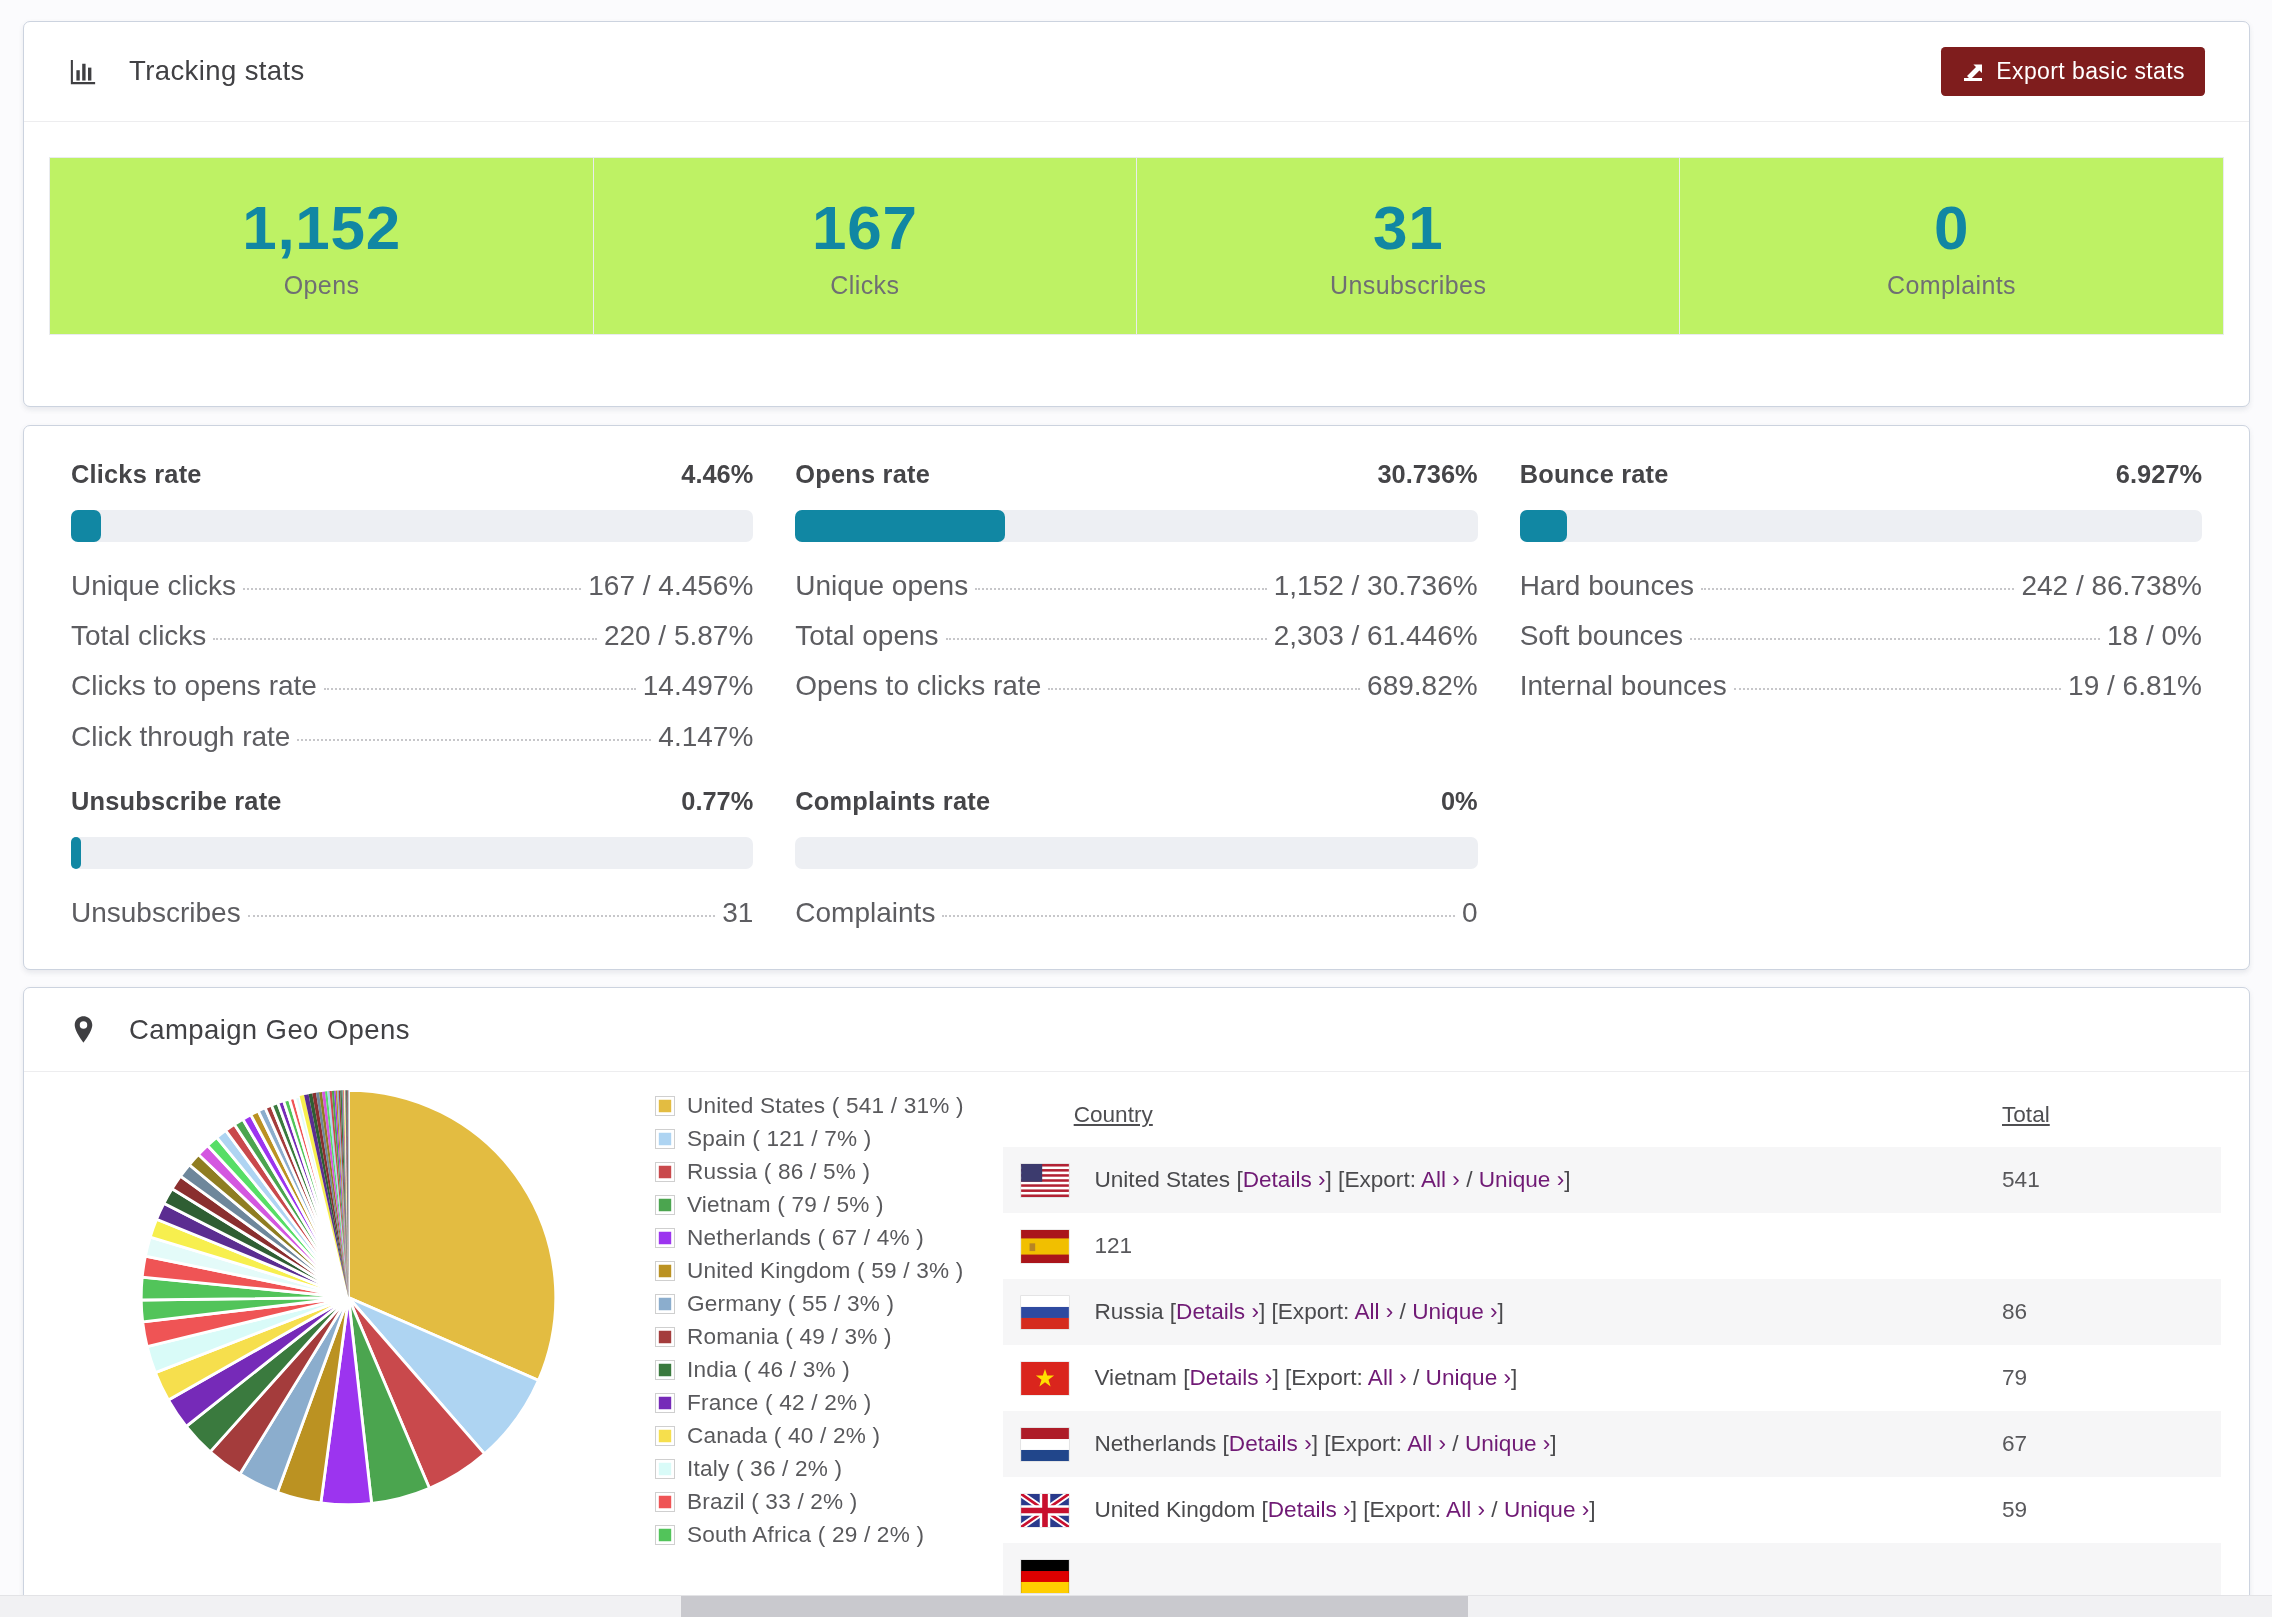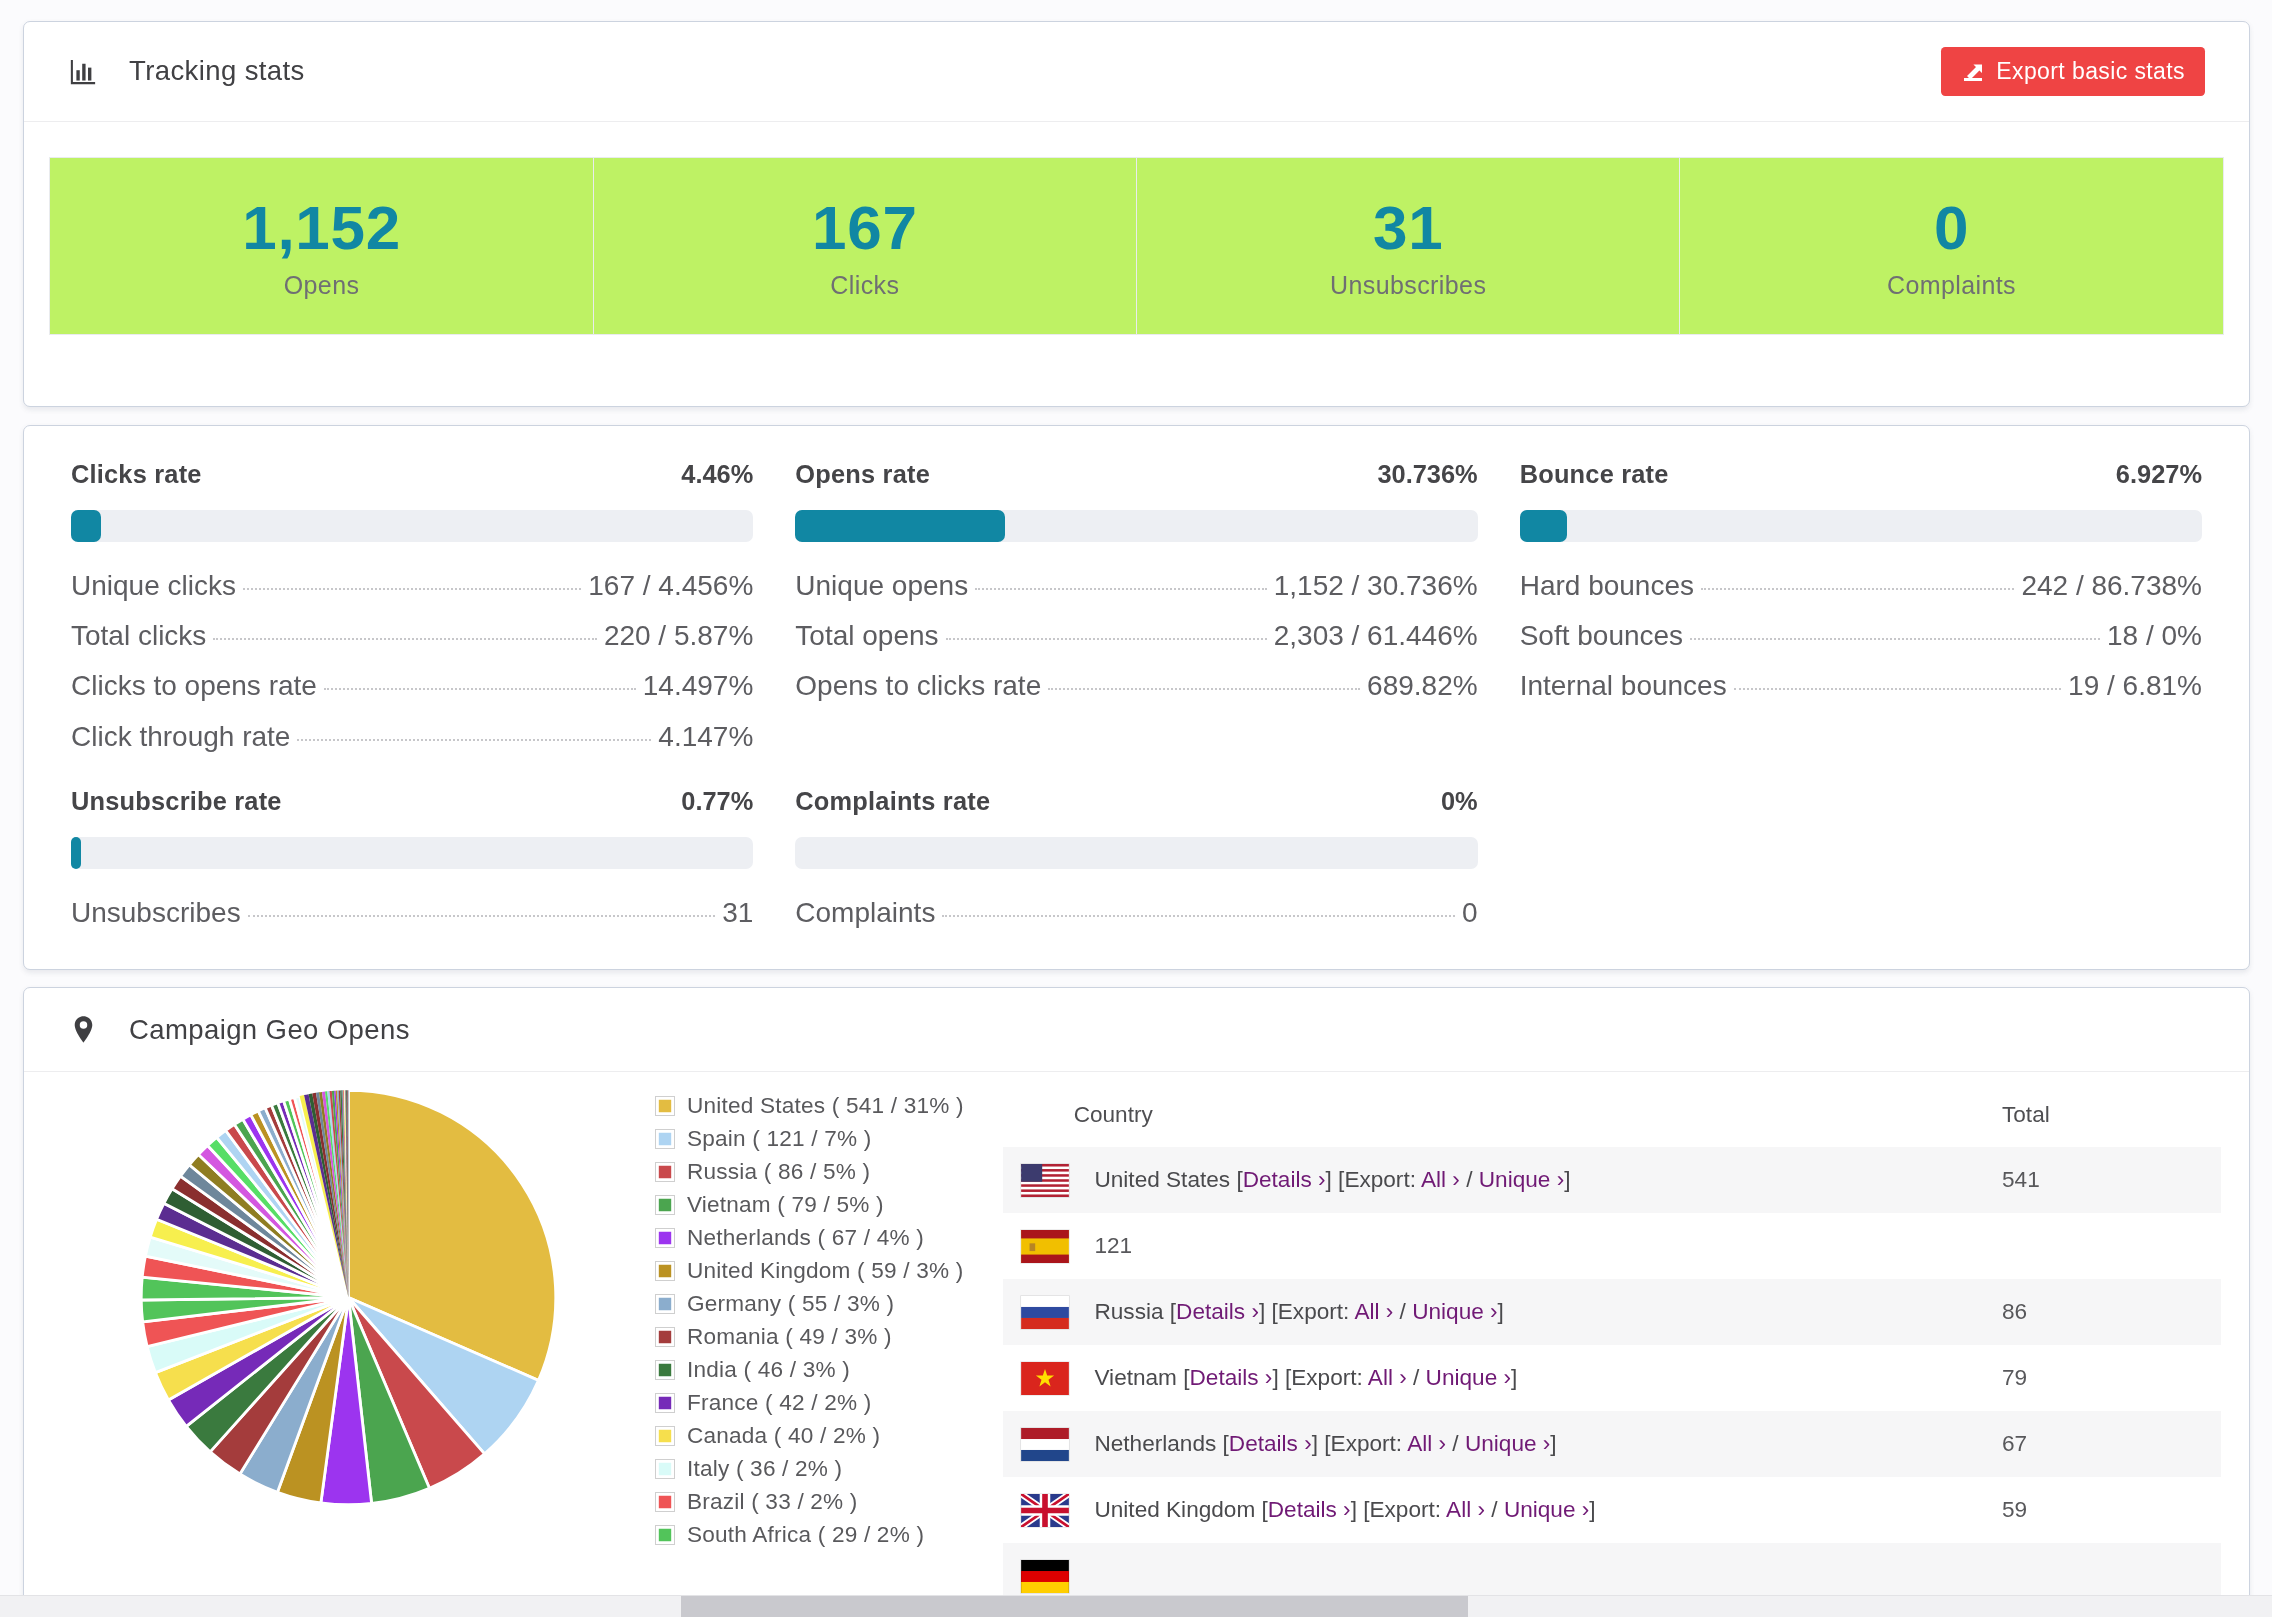--- a/index.html
+++ b/index.html
@@ -27,21 +27,21 @@
     gap: 30px;
     padding: 25.4px 44px;
     border-bottom: 1.4px solid #ededef;
   }
   .card-title { font-size: 27.5px; font-weight: 500; color: #414144; letter-spacing: 0.4px; }
   .hdr-icon { width: 31px; height: 31px; flex: none; color: #3f3f42; }
 
   .export-btn {
     margin-left: auto;
     display: flex; align-items: center; gap: 11.3px;
-    background: #ef4444; color: #fff;
+    background: #7f1d1d; color: #fff;
     font-family: inherit;
     font-size: 23px; letter-spacing: 0.4px;
     padding: 10.6px 20px;
     border: none; border-radius: 4.2px;
     cursor: pointer;
   }
   .export-btn svg { width: 24px; height: 24px; }
 
   
   .stats-row { display: flex; margin: 35px 25.4px 71px; }
@@ -74,21 +74,21 @@
   .legend-item { display: flex; align-items: center; margin-bottom: 7px; }
   .swatch {
     width: 20px; height: 20px; flex: none;
     border: 1.4px solid #cfcfcf;
     box-shadow: inset 0 0 0 2.8px #fff;
     margin-right: 12px;
   }
   .legend-label { font-size: 22.6px; color: #59595c; letter-spacing: 0.2px; }
 
   .geo-table { flex: 1; margin-left: 39px; font-size: 22.6px; }
-  .geo-hrow { display: flex; align-items: center; height: 65px; padding-left: 71px; color: #4f4f52; }
+  .geo-hrow { display: flex; align-items: center; height: 65px; padding-left: 71px; color: #4f4f52; text-decoration: underline; }
   .geo-hrow .geo-col-total { width: 219px; }
   .geo-col-country { flex: 1; }
   .geo-row { display: flex; align-items: center; height: 66px; padding-left: 18.4px; }
   .geo-row.alt { background: #f6f6f7; }
   .flag { width: 48px; height: 33px; margin-right: 25.4px; flex: none; box-shadow: 0 0 0 0.7px rgba(0,0,0,.10); display: block; }
   .geo-country { flex: 1; color: #4a4a4d; white-space: nowrap; }
   .geo-total { width: 219px; color: #58585b; }
   .lnk { color: #701a75; text-decoration: none; cursor: pointer; }
   .fade-out {
     position: absolute; left: 0; right: 0; bottom: 0; height: 55px;

